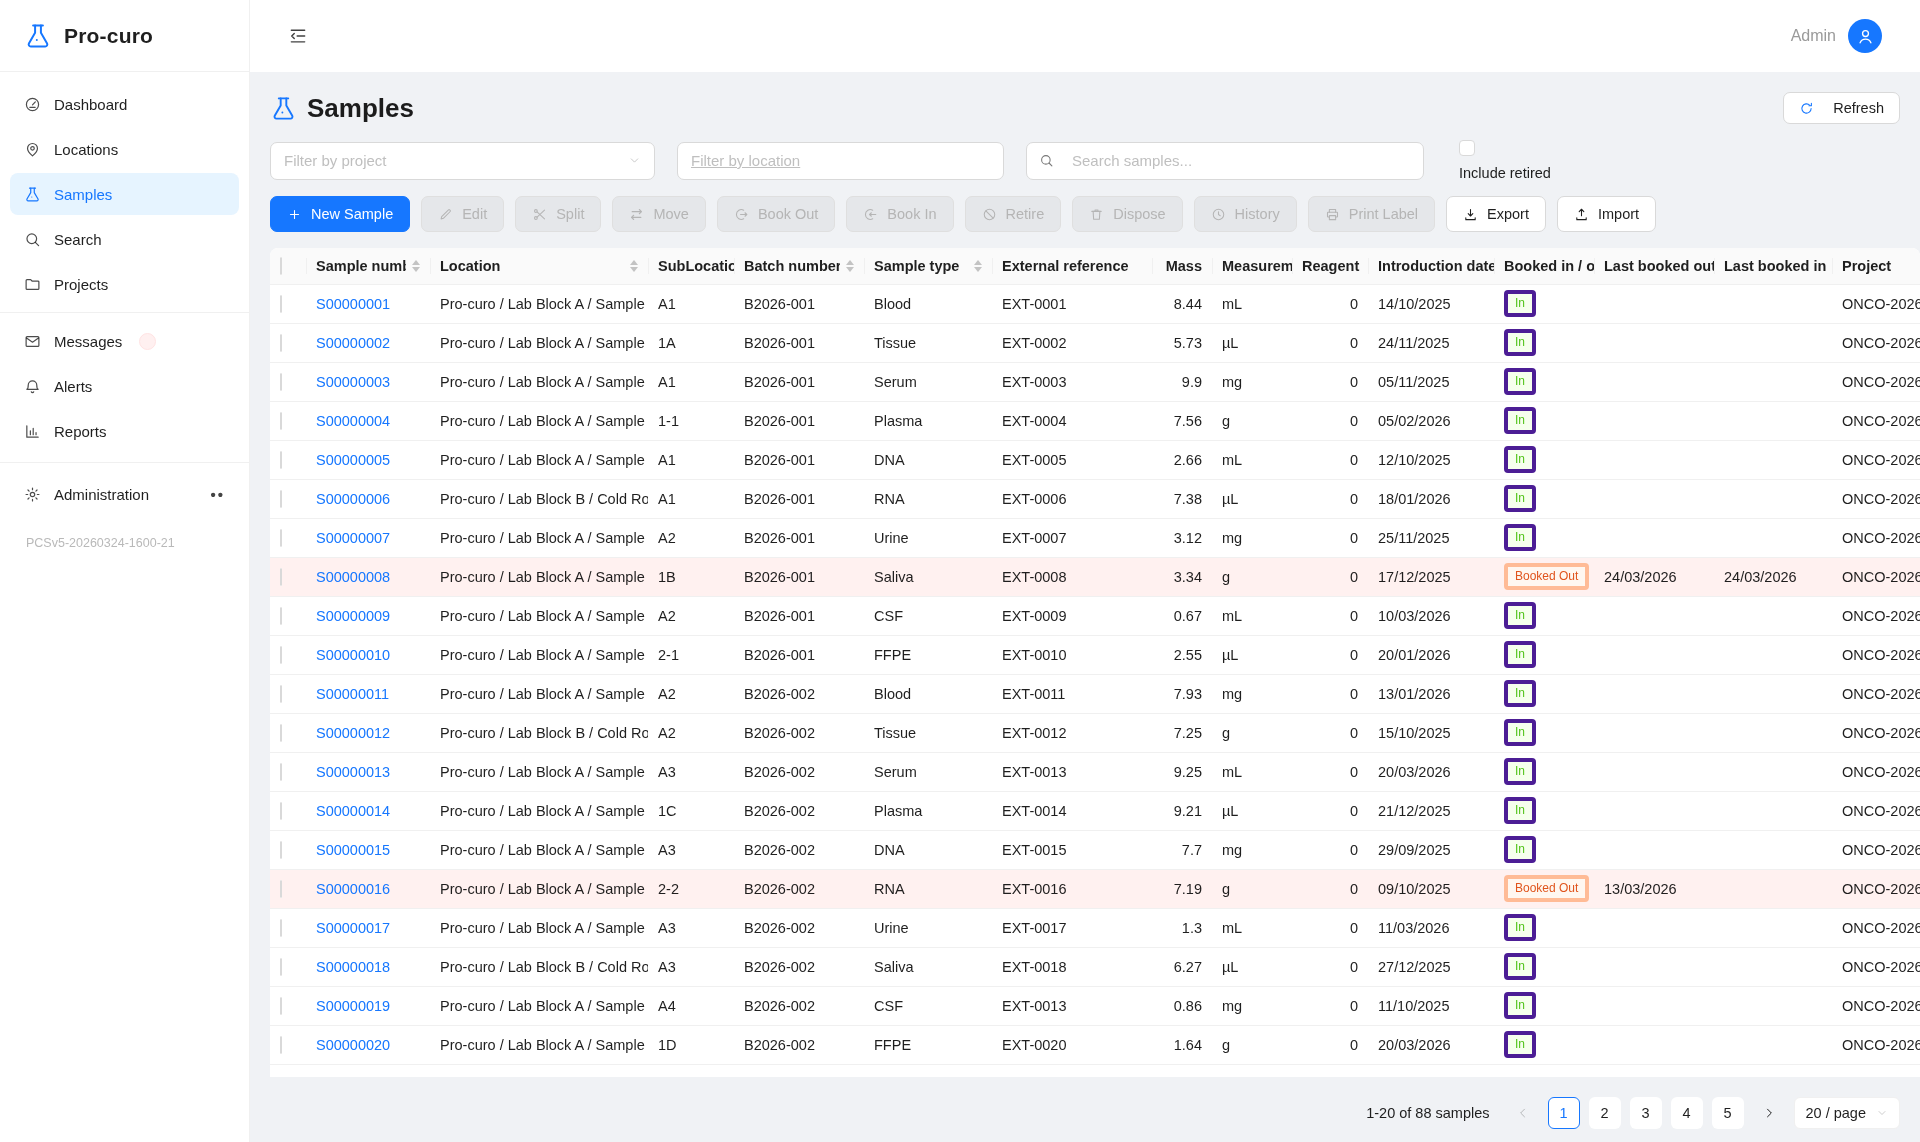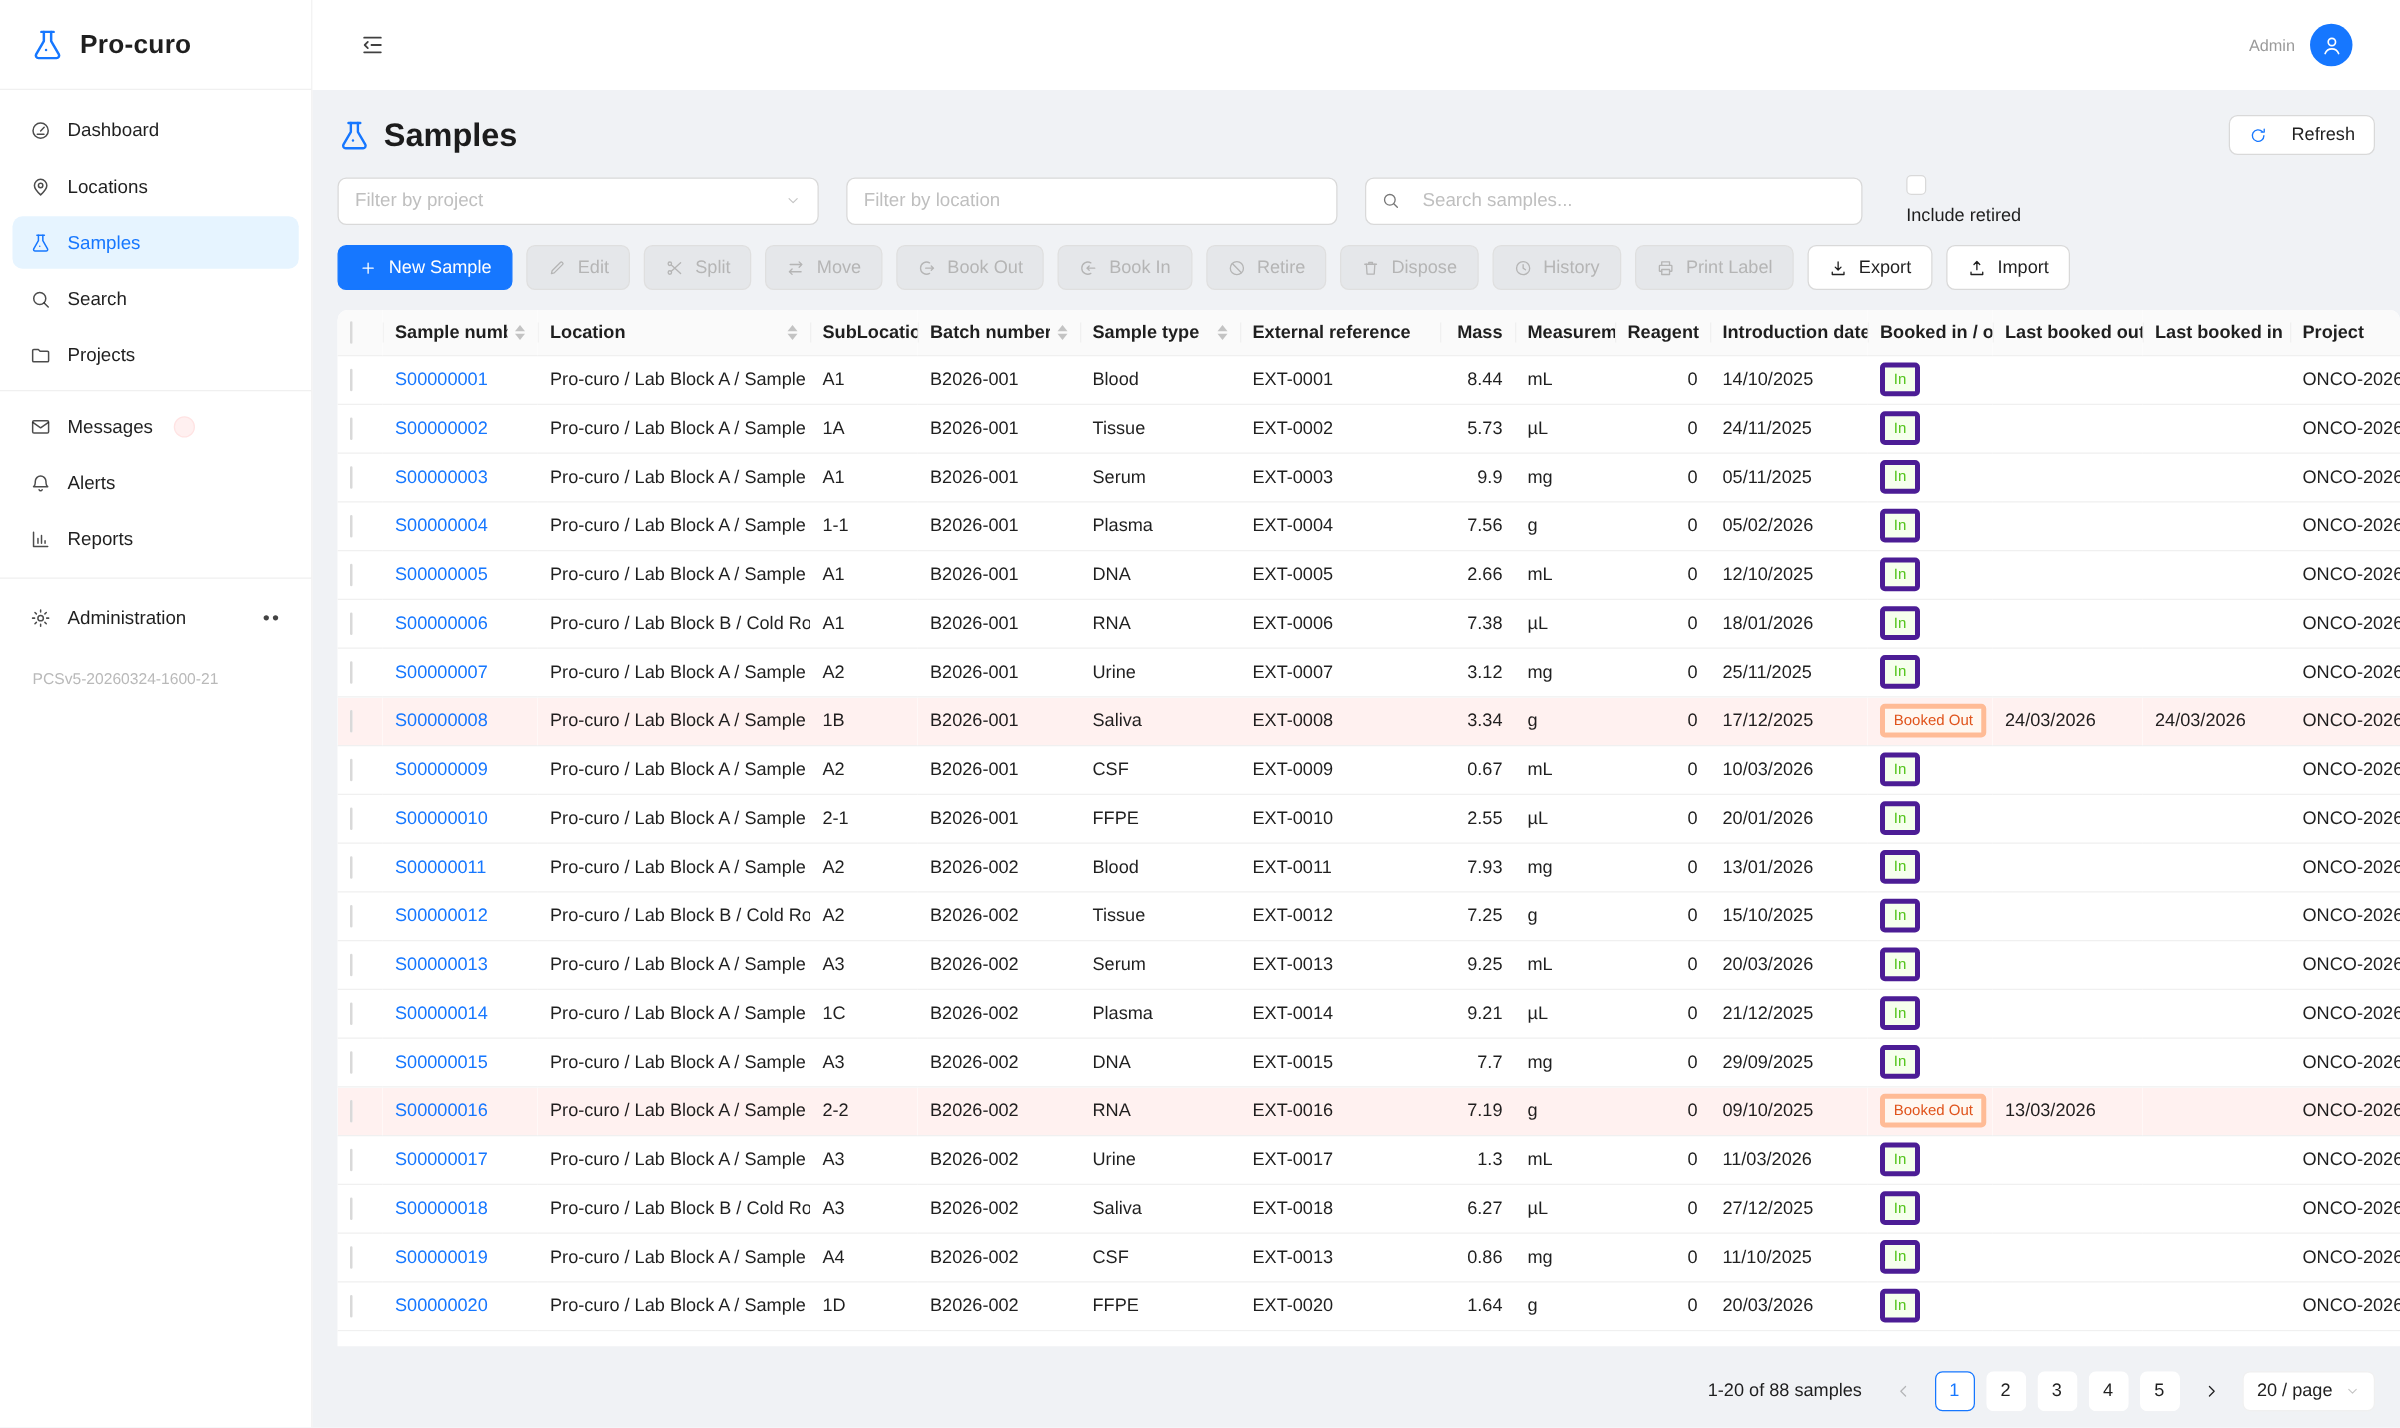--- a/index.html
+++ b/index.html
@@ -26,41 +26,41 @@
     border:1px solid #ffe3e3; margin-left:4px; }
   .admin-row { justify-content:flex-start; }
   .admin-dots { margin-left:auto; font-weight:700; letter-spacing:2px; color:#444; font-size:15px; }
   .version { font-size:12.5px; color:#b9b9b9; padding:18px 0 0 26px; }
 
   
   .main { flex:1; display:flex; flex-direction:column; min-width:0; }
   .topbar { height:72px; background:#fff; display:flex; align-items:center; padding:0 38px; }
   .fold { width:20px; height:20px; color:rgba(0,0,0,.75); cursor:pointer; }
   .userbox { margin-left:auto; display:flex; align-items:center; gap:12px; }
-  .userbox .uname { font-size:13px; color:#9a9a9a; }
+  .userbox .uname { font-size:16px; color:#9a9a9a; }
   .avatar { width:34px; height:34px; border-radius:50%; background:#1677ff; color:#fff;
     display:flex; align-items:center; justify-content:center; cursor:pointer; }
   .avatar .icn { width:19px; height:19px; }
 
   .content { flex:1; padding:20px 0 0 20px; overflow:hidden; }
 
   .title-row { display:flex; align-items:center; margin-bottom:16px; padding-right:20px; }
   .title-row .icn { width:27px; height:27px; color:#1677ff; margin-right:10px; }
   .title-row h1 { font-size:26px; font-weight:700; color:#1c1c1c; }
   .btn { display:inline-flex; align-items:center; gap:9px; border-radius:7px;
     font-size:14.5px; cursor:pointer; border:1px solid #d9d9d9; background:#fff;
     font-family:inherit; color:rgba(0,0,0,.88); }
   .btn .icn { width:15px; height:15px; }
   .btn-refresh { margin-left:auto; height:32px; padding:0 15px; }
 
   .filter-row { display:flex; align-items:center; gap:22px; margin-bottom:15px; }
   .select { width:385px; height:38px; background:#fff; border:1px solid #d9d9d9;
     border-radius:7px; display:flex; align-items:center; padding:0 13px;
     color:#bfbfbf; font-size:15px; cursor:pointer; }
-  .select:nth-child(2){ width:393px; }
+  .select:nth-child(2){ width:327px;text-decoration:underline; }
   .select .chev { margin-left:auto; width:13px; height:13px; color:#c4c4c4; }
   .searchbox { width:398px; height:38px; background:#fff; border:1px solid #d9d9d9;
     border-radius:7px; display:flex; align-items:center; padding:0 12px; gap:18px; }
   .searchbox .icn { width:15px; height:15px; color:#777; flex-shrink:0; }
   .searchbox input { border:none; outline:none; flex:1; font-size:15px; font-family:inherit; }
   .searchbox input::placeholder { color:#bfbfbf; }
   .retired { display:flex; gap:9px; margin-left:13px; font-size:14.5px;flex-direction:column; }
   .cbx { width:16px; height:16px; border:1px solid #d9d9d9; border-radius:4px;
     background:#fff; cursor:pointer; flex-shrink:0; }
 

